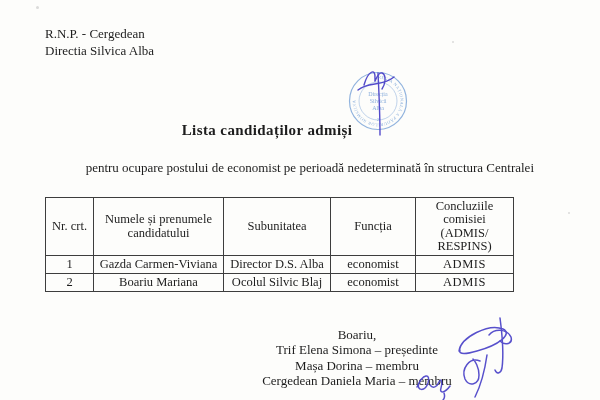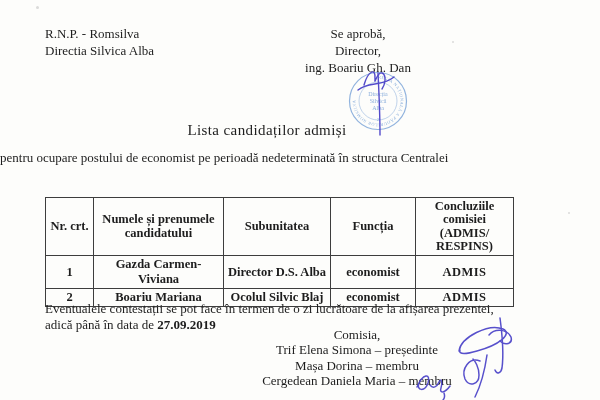--- a/index.html
+++ b/index.html
@@ -13,28 +13,28 @@
   }
   .page{position:absolute;inset:0;background:#fdfdfb;}
   .speck{position:absolute;background:#9a9a9a;border-radius:50%;opacity:.35;}
 
   .header-left{position:absolute;left:45px;top:25px;font-size:13px;line-height:17px;}
   .approval{position:absolute;left:296px;top:25px;width:124px;text-align:center;font-size:13px;line-height:17px;}
 
   .stamp-wrap{position:absolute;left:344px;top:63px;width:68px;height:76px;}
 
   .doc-title{position:absolute;left:0;top:122px;width:534px;text-align:center;
-             font-size:15px;font-weight:normal;letter-spacing:.4px;}
-  .intro{position:absolute;left:0;top:149px;width:534px;text-align:left;
+             font-size:15px;font-weight:bold;letter-spacing:.4px;}
+  .intro{position:absolute;left:0;top:159px;width:534px;text-align:right;
          font-size:13px;line-height:17px;}
 
   table.cand{position:absolute;left:45px;top:197px;border-collapse:collapse;
              font-size:12.5px;table-layout:fixed;}
   table.cand th, table.cand td{border:1px solid #3d3d3d;text-align:center;
-             vertical-align:middle;padding:1px 2px;font-weight:bold;}
+             vertical-align:middle;padding:1px 2px;font-weight:normal;}
   table.cand thead tr{height:58px;}
   table.cand thead th{line-height:13.5px;}
   table.cand tbody tr{height:15px;}
   .c1{width:43px;} .c2{width:125px;} .c3{width:102px;} .c4{width:80px;} .c5{width:93px;}
   td.result{font-weight:bold;letter-spacing:.5px;}
 
   .note{position:absolute;left:45px;top:301px;font-size:13px;line-height:15.5px;width:470px;}
   .note b{font-weight:bold;}
 
   .committee{position:absolute;left:225px;top:327px;width:264px;text-align:center;
@@ -46,29 +46,24 @@
 </head>
 <body>
 
 <div class="page">
 
   <div class="speck" style="left:36px;top:6px;width:3px;height:3px;"></div>
   <div class="speck" style="left:452px;top:41px;width:2px;height:2px;"></div>
   <div class="speck" style="left:568px;top:212px;width:2px;height:2px;"></div>
 
   <div class="header-left">
-    <div>R.N.P. - Romsilva</div>
+    <div>R.N.P. - Cergedean</div>
     <div>Directia Silvica Alba</div>
   </div>
 
-  <div class="approval">
-    <div>Se aprobă,</div>
-    <div>Director,</div>
-    <div>ing. Boariu Gh. Dan</div>
-  </div>
 
   <div class="stamp-wrap">
     <svg viewBox="0 0 68 76" width="68" height="76">
       <circle cx="34" cy="38" r="28.5" fill="none" stroke-width="1.2" opacity="0.85" stroke="#7ea6d8"></circle>
       <circle cx="34" cy="38" r="19" fill="none" stroke-width="0.7" opacity="0.7" stroke="#7ea6d8"></circle>
       <path id="stampRing" d="M34,15.5 a22.5,22.5 0 1,1 -0.01,0" fill="none"></path>
       <text font-size="4.2" letter-spacing="0.5" opacity="0.9" fill="#7ea6d8">
         <textPath href="#stampRing">REGIA NAȚIONALĂ A PĂDURILOR ROMSILVA</textPath>
       </text>
       <text x="34" y="33" text-anchor="middle" font-size="6" opacity="0.9" fill="#7ea6d8">Direcția</text>
@@ -111,27 +106,23 @@
       <tr>
         <td>2</td>
         <td>Boariu Mariana</td>
         <td>Ocolul Silvic Blaj</td>
         <td>economist</td>
         <td class="result">ADMIS</td>
       </tr>
     </tbody>
   </table>
 
-  <div class="note">
-    <div>Eventualele contestații se pot face în termen de o zi lucrătoare de la afișarea prezentei,</div>
-    <div><span>adică până în data de </span><b>27.09.2019</b></div>
-  </div>
 
   <div class="committee">
-    <div>Comisia,</div>
+    <div>Boariu,</div>
     <div>Trif Elena Simona – președinte</div>
     <div>Mașa Dorina – membru</div>
     <div>Cergedean Daniela Maria – membru</div>
   </div>
 
   <div class="signatures">
     <svg viewBox="0 0 135 87" width="135" height="87">
       <g fill="none" stroke-width="1.5" stroke-linecap="round" opacity="0.92">
 
         <path d="M56,38 C58,24 86,10 100,16 C110,21 96,32 74,38 C64,41 55,42 57,37" stroke="#4a42c8"></path>

